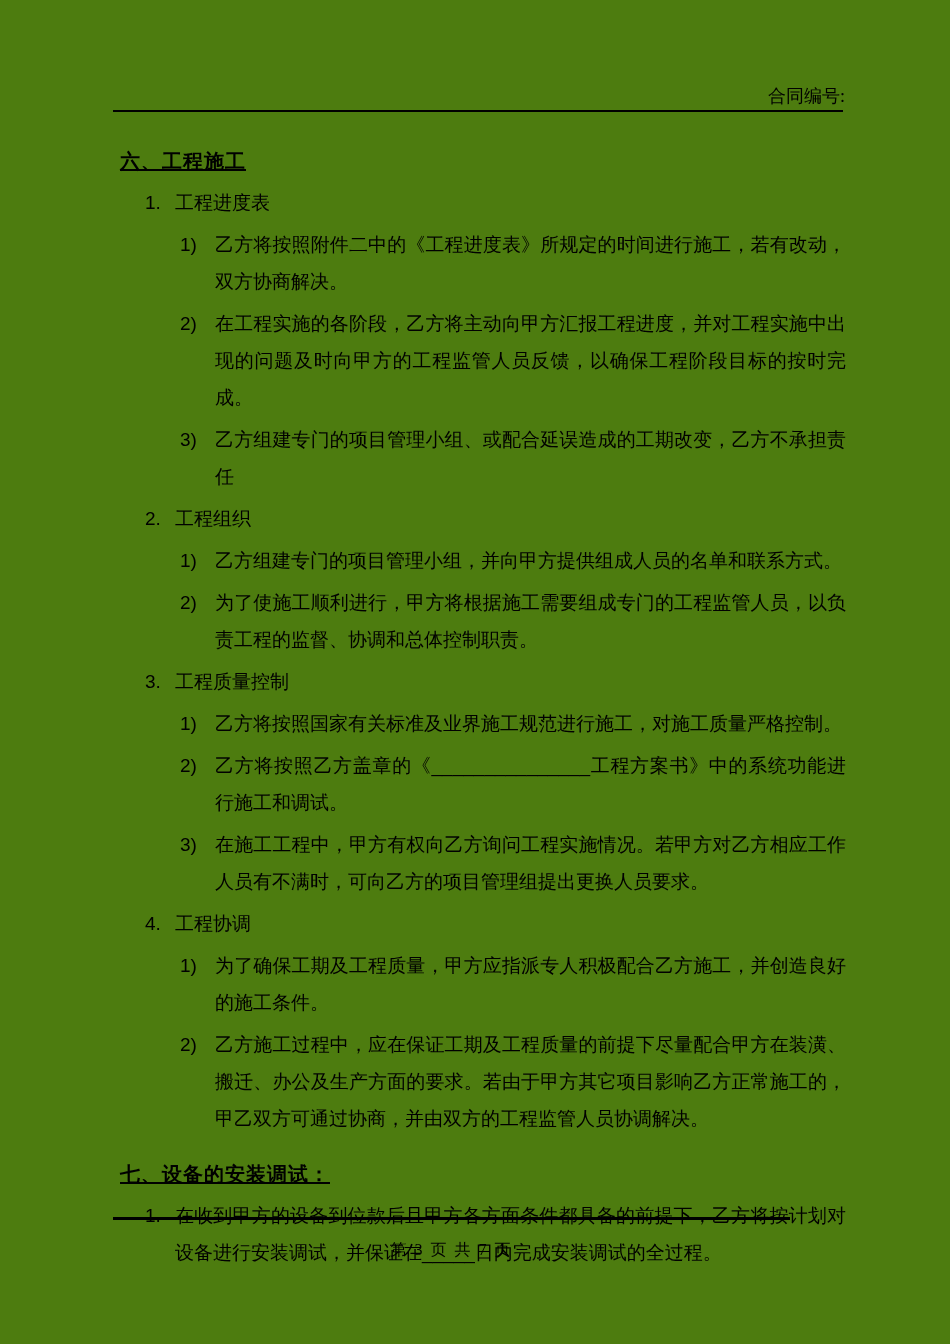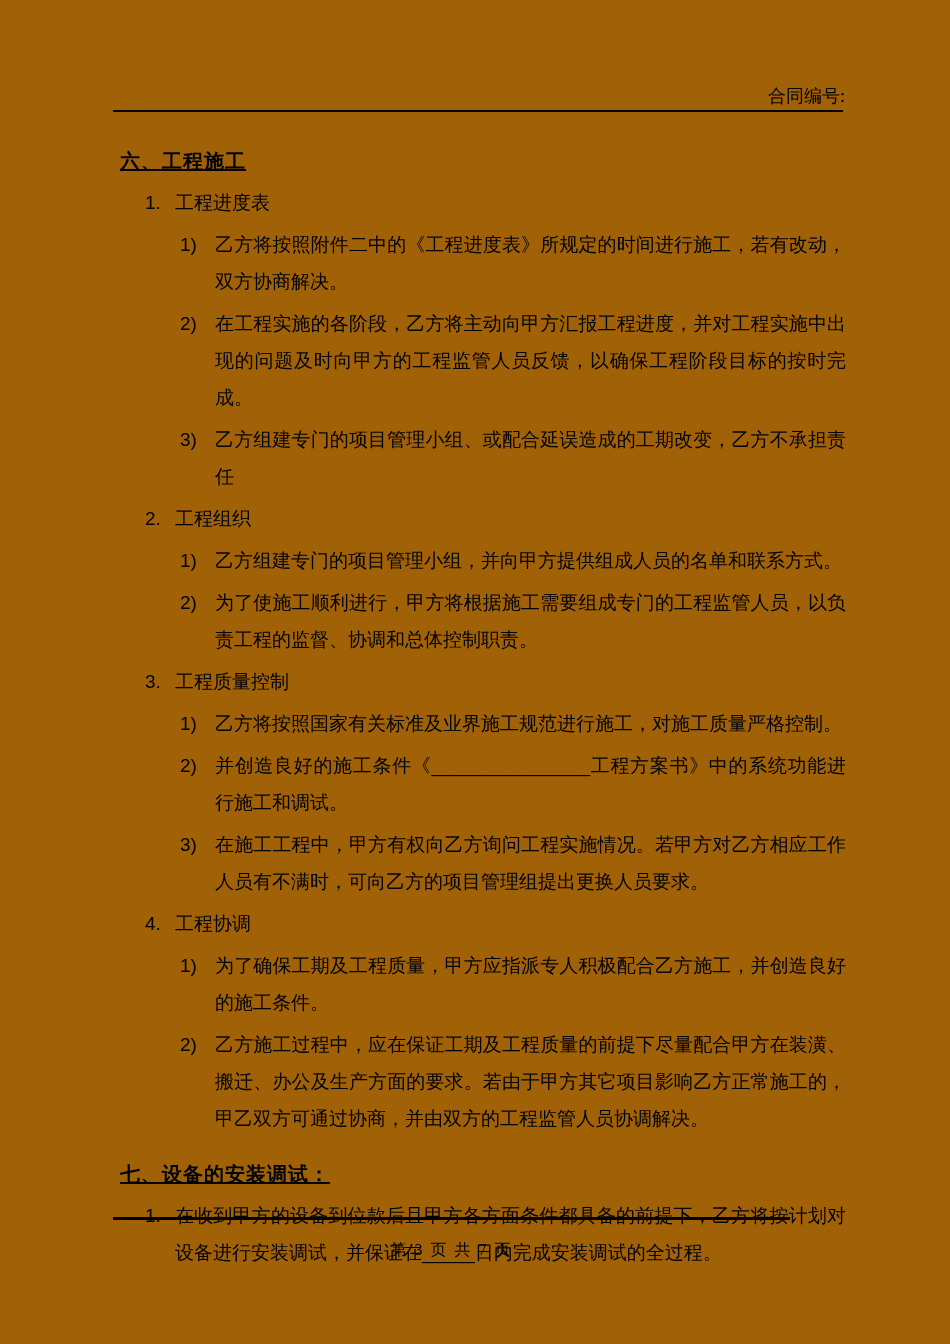--- a/index.html
+++ b/index.html
@@ -4,21 +4,21 @@
 <style>
   html, body {
     margin: 0;
     padding: 0;
     background: #ffffff;
   }
   .page {
     position: relative;
     width: 950px;
     height: 1344px;
-    background: #a16207;
+    background: #4d7c0f;
     color: #000000;
     font-family: "Liberation Sans", sans-serif;
     overflow: hidden;
   }
   
   .header-label {
     position: absolute;
     top: 85px;
     right: 105px;
     font-family: "Liberation Serif", serif;
@@ -144,21 +144,21 @@
     <div class="l1">
       <span class="num">3.</span>
       <span class="txt">工程质量控制</span>
     </div>
     <div class="l2">
       <span class="num">1)</span>
       <span class="txt">乙方将按照国家有关标准及业界施工规范进行施工，对施工质量严格控制。</span>
     </div>
     <div class="l2">
       <span class="num">2)</span>
-      <span class="txt">并创造良好的施工条件《_______________工程方案书》中的系统功能进行施工和调试。</span>
+      <span class="txt">乙方将按照乙方盖章的《_______________工程方案书》中的系统功能进行施工和调试。</span>
     </div>
     <div class="l2">
       <span class="num">3)</span>
       <span class="txt">在施工工程中，甲方有权向乙方询问工程实施情况。若甲方对乙方相应工作人员有不满时，可向乙方的项目管理组提出更换人员要求。</span>
     </div>
 
     <div class="l1">
       <span class="num">4.</span>
       <span class="txt">工程协调</span>
     </div>

